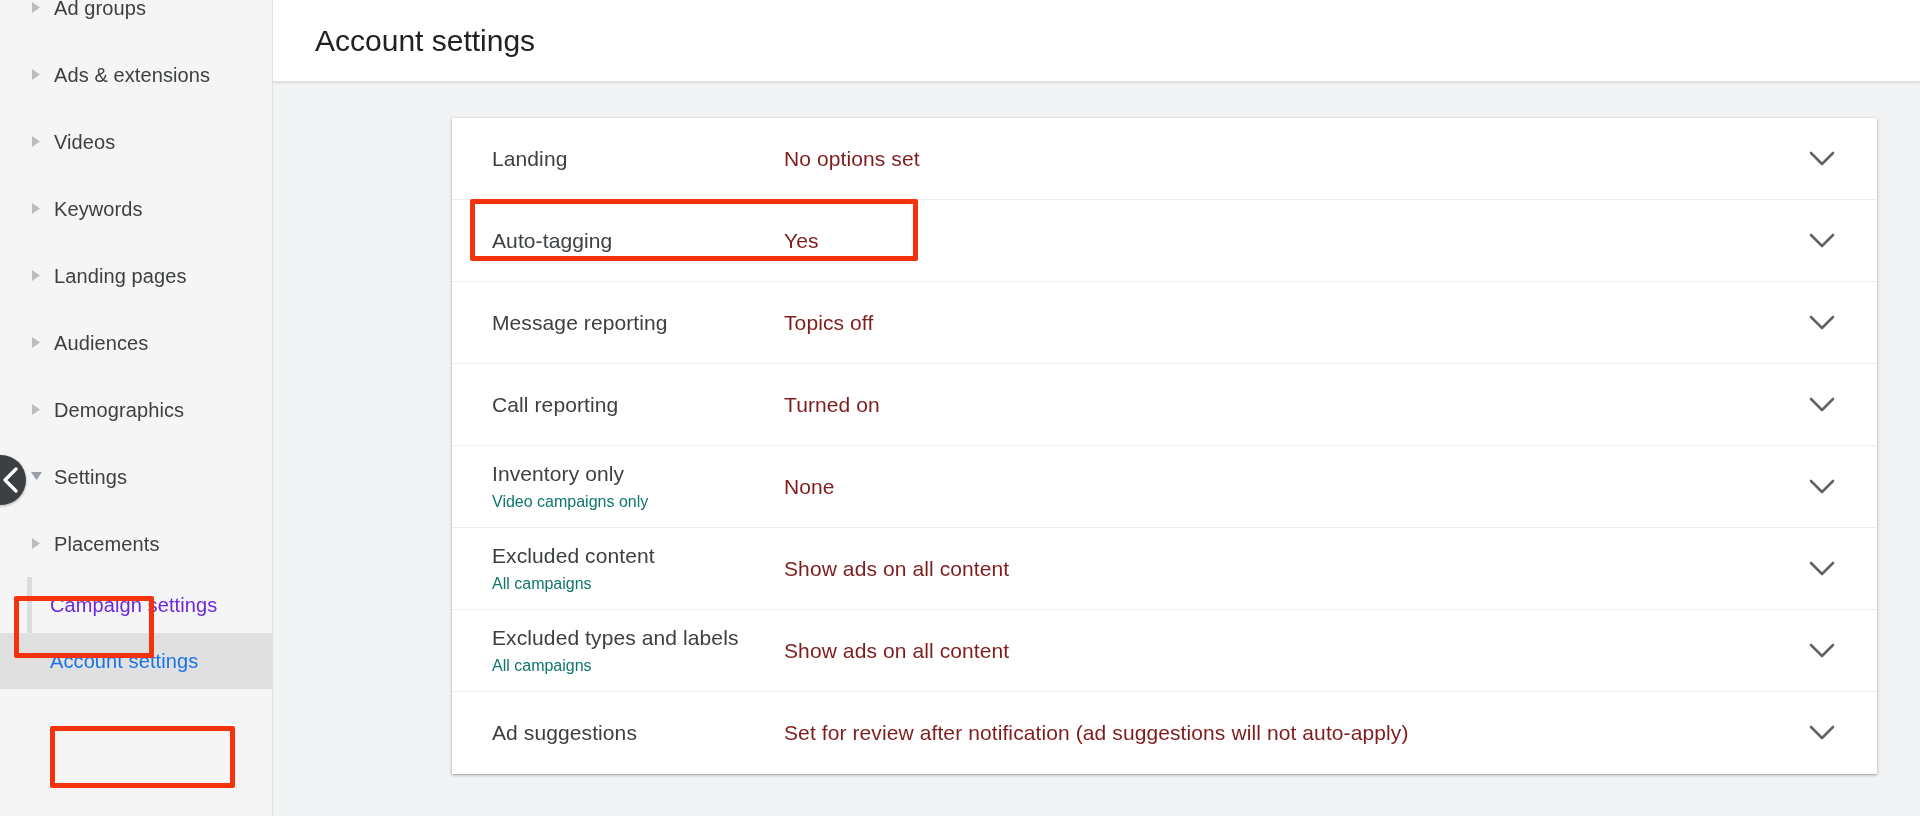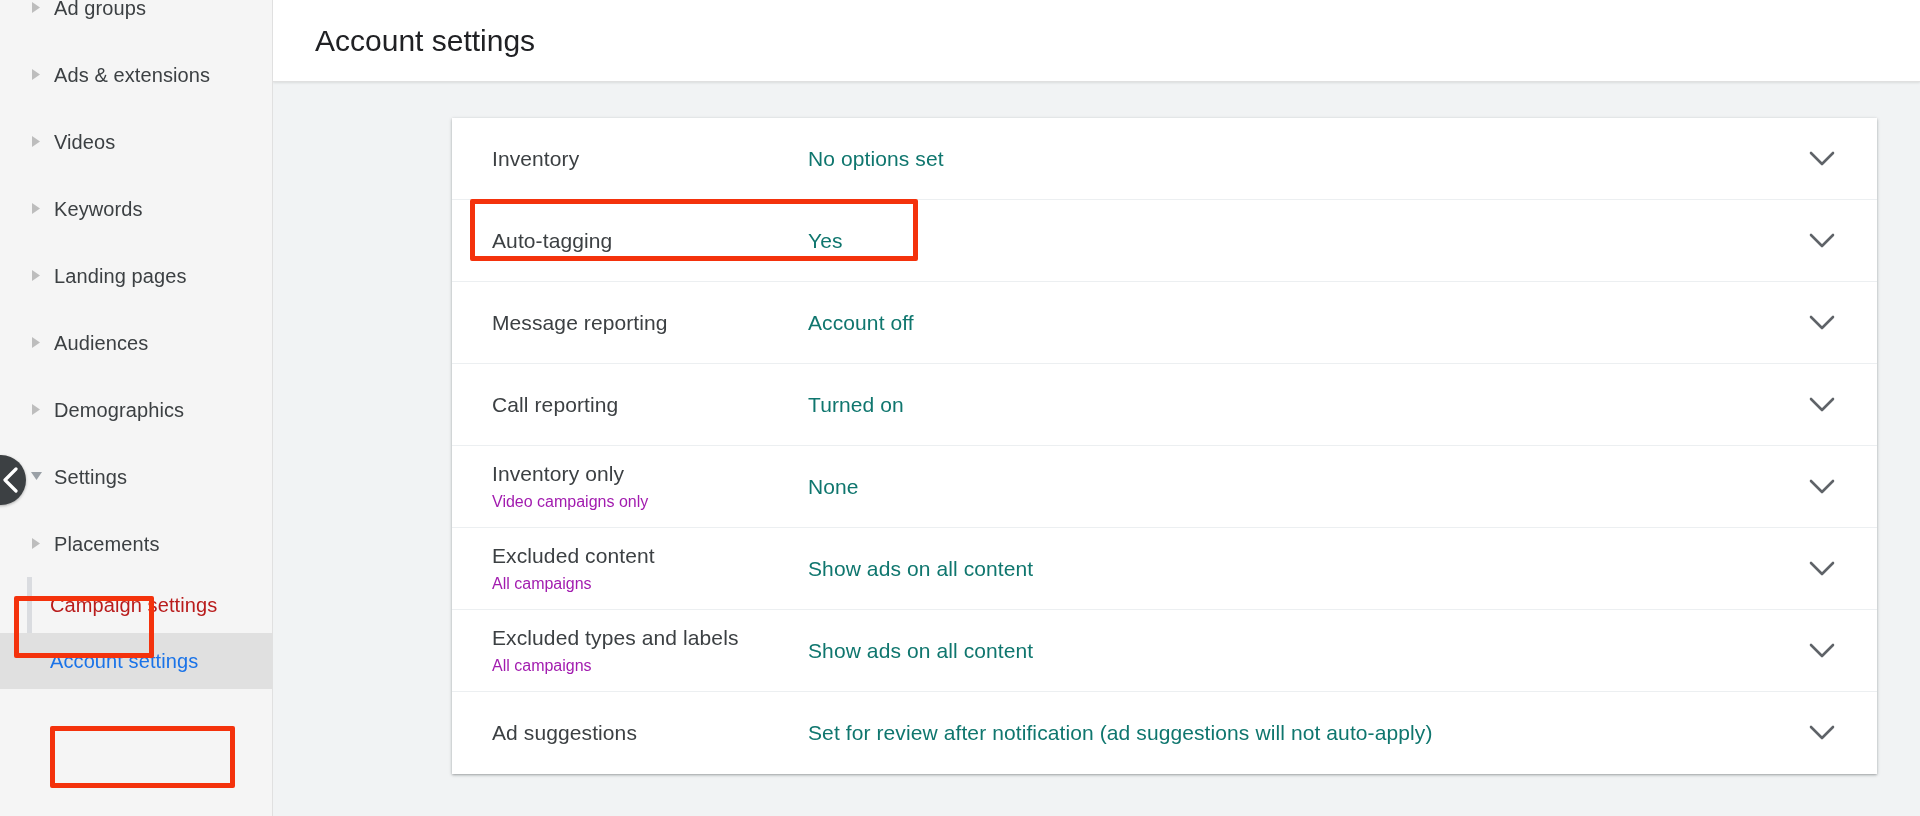--- a/index.html
+++ b/index.html
@@ -73,21 +73,21 @@
   .sub-item {
     position: relative;
     display: flex;
     align-items: center;
     height: 56px;
     padding-left: 50px;
     cursor: pointer;
   }
   .sub-item .sub-label {
     font-size: 20px;
-    color: #b91c1c;
+    color: #6d28d9;
     letter-spacing: .1px;
   }
   .sub-item.selected { background: #e0e0e0; }
   .sub-item.selected .sub-label { color: #1a73e8; }
 
   
   .redbox {
     position: absolute;
     border: 5px solid #f4320c;
     border-radius: 2px;
@@ -183,31 +183,30 @@
     padding-right: 12px;
   }
   .row-title {
     font-size: 21px;
     color: #3c4043;
     line-height: 28px;
     letter-spacing: .1px;
   }
   .row-sub {
     font-size: 16px;
-    color: #a21caf;
+    color: #0f766e;
     line-height: 22px;
     margin-top: 3px;
   }
   .row-value {
     flex: 1 1 auto;
     font-size: 21px;
-    color: #0f766e;
+    color: #7f1d1d;
     letter-spacing: .1px;
     line-height: 28px;
-    margin-left: 24px;
   }
   .row-chevron {
     flex: 0 0 110px;
     width: 110px;
     display: flex;
     align-items: center;
     justify-content: center;
     color: #5f6368;
   }
   .row-chevron svg { display: block; }
@@ -335,21 +334,21 @@
 
     <div id="page-header">
       <h1>Account settings</h1>
     </div>
 
     <div id="content-area">
       <div class="card">
 
         <div class="settings-row">
           <div class="row-label-col">
-            <div class="row-title">Inventory</div>
+            <div class="row-title">Landing</div>
           </div>
           <div class="row-value">No options set</div>
           <div class="row-chevron">
             <svg width="26" height="16" viewBox="0 0 26 16">
                 <path d="M2 2 L13 13 L24 2" stroke="#5f6368" stroke-width="2.6" fill="none" stroke-linecap="round" stroke-linejoin="round"></path>
               </svg>
           </div>
         </div>
 
         <div class="settings-row">
@@ -362,21 +361,21 @@
                 <path d="M2 2 L13 13 L24 2" stroke="#5f6368" stroke-width="2.6" fill="none" stroke-linecap="round" stroke-linejoin="round"></path>
               </svg>
           </div>
           <div class="redbox" style="left:18px; top:-1px; width:448px; height:62px;"></div>
         </div>
 
         <div class="settings-row">
           <div class="row-label-col">
             <div class="row-title">Message reporting</div>
           </div>
-          <div class="row-value">Account off</div>
+          <div class="row-value">Topics off</div>
           <div class="row-chevron">
             <svg width="26" height="16" viewBox="0 0 26 16">
                 <path d="M2 2 L13 13 L24 2" stroke="#5f6368" stroke-width="2.6" fill="none" stroke-linecap="round" stroke-linejoin="round"></path>
               </svg>
           </div>
         </div>
 
         <div class="settings-row">
           <div class="row-label-col">
             <div class="row-title">Call reporting</div>

